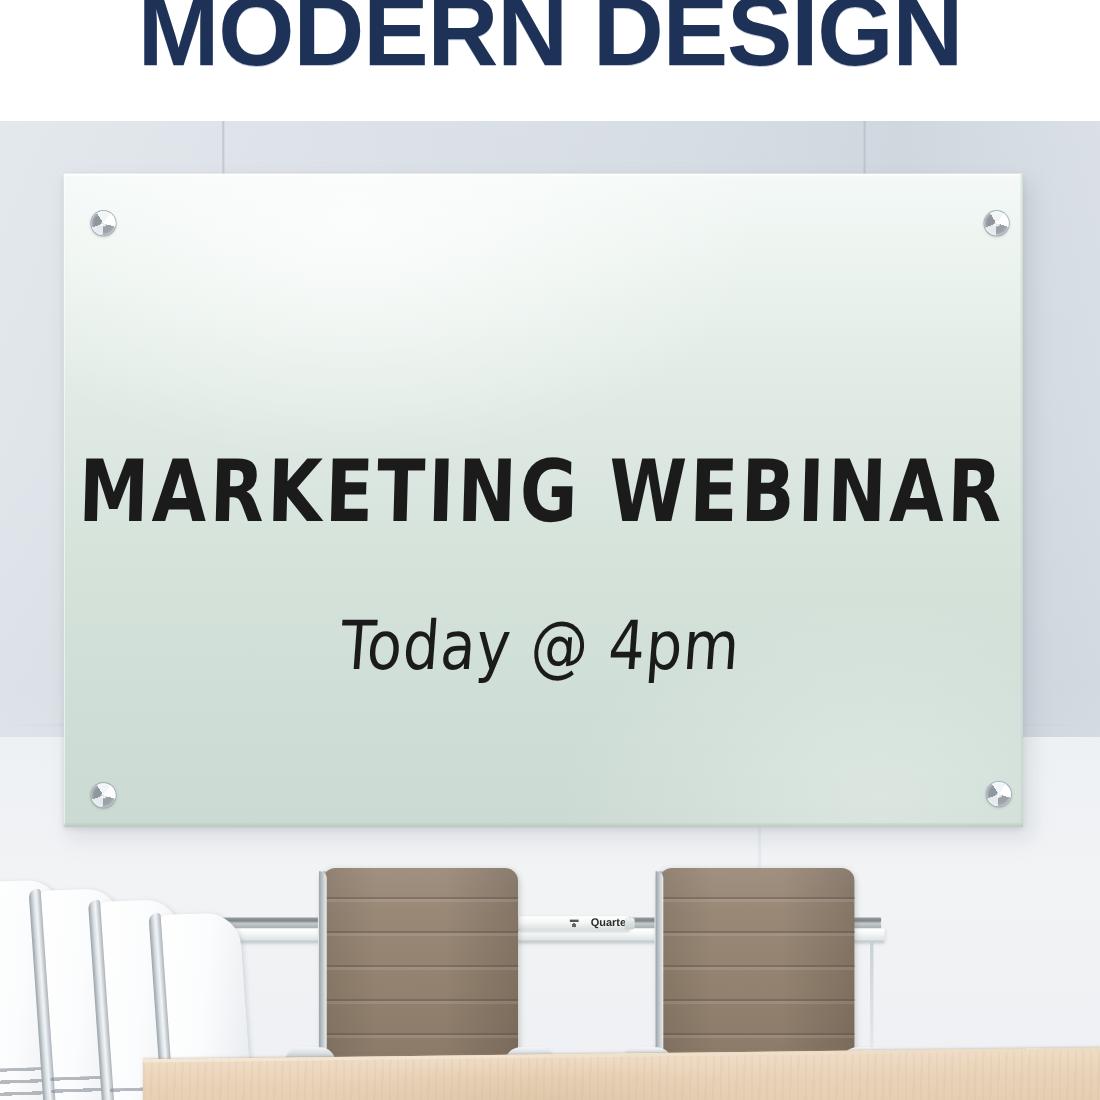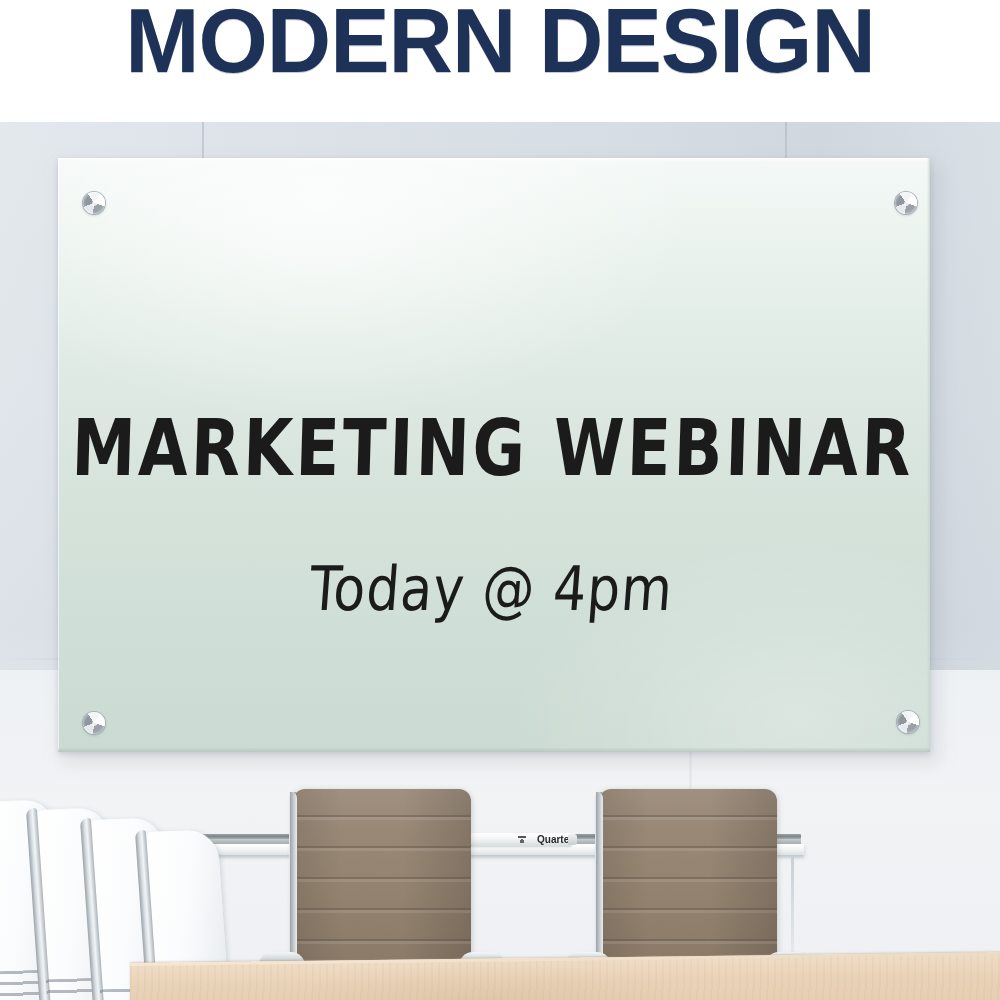--- a/index.html
+++ b/index.html
@@ -12,21 +12,21 @@
     width: 1000px;
     height: 1000px;
     overflow: hidden;
     background: #ffffff;
     font-family: "Liberation Sans", sans-serif;
   }
 
   
   .banner {
     position: absolute;
-    left: 0; top: 12px;
+    left: 0; top: 0;
     width: 1000px;
     height: 110px;
     background: #ffffff;
     z-index: 40;
   }
   .banner-title {
     position: absolute;
     left: 0;
     top: -16px;
     width: 1000px;

